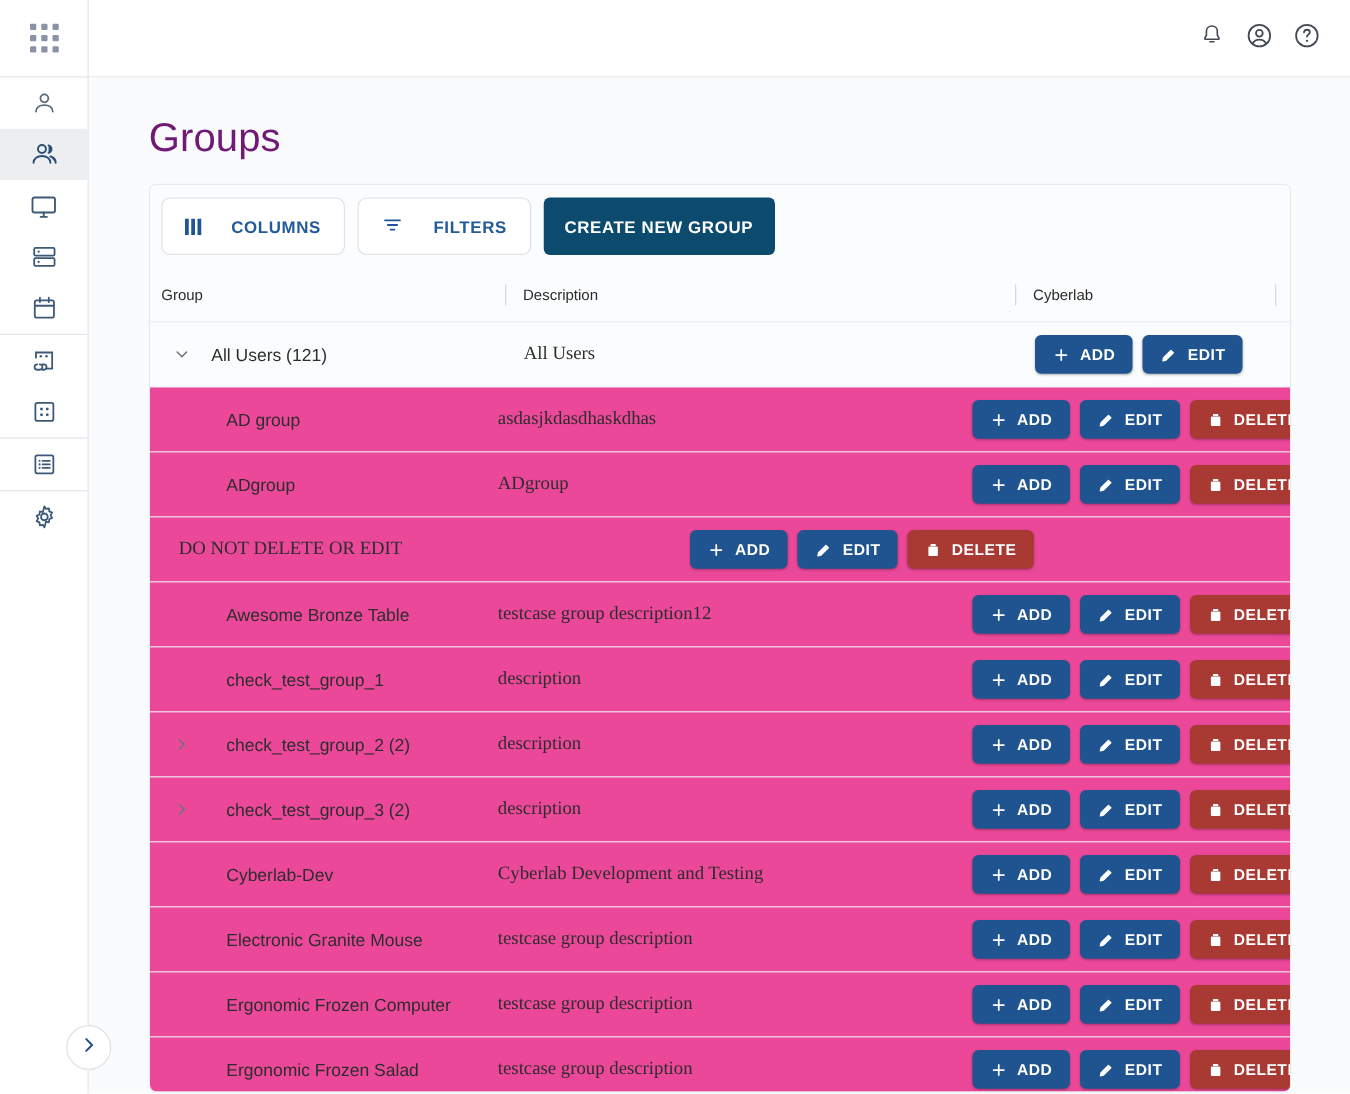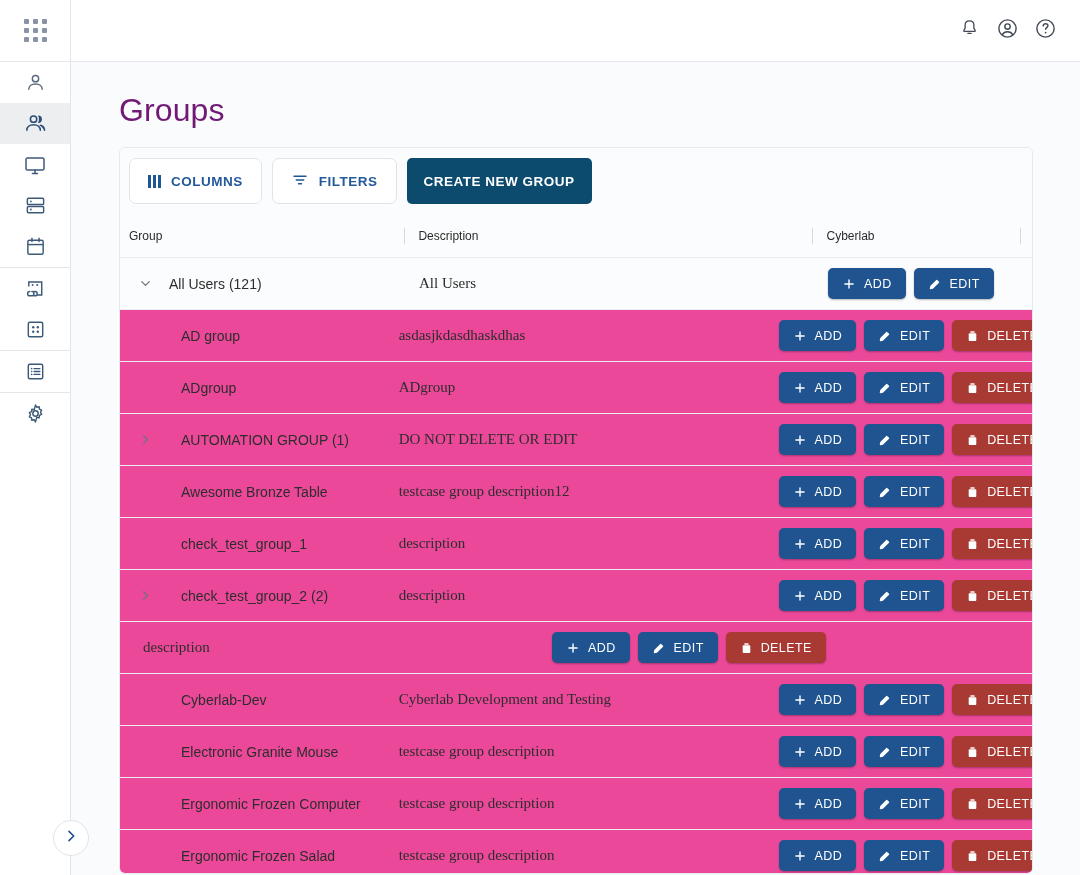--- a/index.html
+++ b/index.html
@@ -103,21 +103,21 @@
     position: relative;
     height: 727px;
   }
   .toolbar {
     display: flex; align-items: center;
     padding: 10px 10px 10px 9px;
     gap: 10px;
     background: #fbfcfd;
   }
   .btn-outline {
-    display: inline-flex; align-items: center; gap: 10px;
+    display: inline-flex; align-items: center; gap: 24px;
     height: 46px;
     padding: 0 18px;
     border: 1px solid #e0e4e9;
     border-radius: 7px;
     background: #ffffff;
     color: #235a99;
     font-size: 13.5px;
     font-weight: 700;
     letter-spacing: 0.5px;
     cursor: pointer;
@@ -194,21 +194,21 @@
     min-width: 0;
   }
   .act {
     display: inline-flex; align-items: center; gap: 8px;
     height: 31px;
     padding: 0 14px;
     border: none;
     border-radius: 5px;
     color: #fff;
     font-size: 12.5px;
-    font-weight: 400;
+    font-weight: 700;
     letter-spacing: 0.4px;
     cursor: pointer;
     white-space: nowrap;
     box-shadow: 0 1px 2px rgba(0,0,0,0.28);
     flex: 0 0 auto;
   }
   .act.blue { background: #1f5490; }
   .act.red  { background: #a93a33; }
   .act svg { display:block; }
 </style>
@@ -512,28 +512,20 @@
                     <svg width="13" height="14" viewBox="0 0 24 24" fill="#fff">
                       <rect x="5" y="7" width="14" height="14" rx="1.6"></rect>
                       <rect x="8" y="3" width="8" height="3" rx="1"></rect>
                     </svg>
                   </span>
                   <span>DELETE</span>
                 </button>
               </div>
             </div>
             <div class="row">
-              <div class="cell-group">
-                <span class="chev">
-                  <svg width="15" height="15" viewBox="0 0 24 24" fill="none" stroke="#6d7480" stroke-width="2" stroke-linecap="round" stroke-linejoin="round">
-                    <polyline points="9 6 15 12 9 18"></polyline>
-                  </svg>
-                </span>
-                <span class="gname" style="padding-left:20px">AUTOMATION GROUP (1)</span>
-              </div>
               <div class="cell-desc">DO NOT DELETE OR EDIT</div>
               <div class="cell-actions">
                 <button class="act blue">
                   <span>
                     <svg width="14" height="14" viewBox="0 0 24 24" fill="none" stroke="#fff" stroke-width="2.4" stroke-linecap="round">
                       <path d="M12 5v14M5 12h14"></path>
                     </svg>
                   </span>
                   <span>ADD</span>
                 </button>
@@ -656,20 +648,28 @@
                     <svg width="13" height="14" viewBox="0 0 24 24" fill="#fff">
                       <rect x="5" y="7" width="14" height="14" rx="1.6"></rect>
                       <rect x="8" y="3" width="8" height="3" rx="1"></rect>
                     </svg>
                   </span>
                   <span>DELETE</span>
                 </button>
               </div>
             </div>
             <div class="row">
+              <div class="cell-group">
+                <span class="chev">
+                  <svg width="15" height="15" viewBox="0 0 24 24" fill="none" stroke="#6d7480" stroke-width="2" stroke-linecap="round" stroke-linejoin="round">
+                    <polyline points="9 6 15 12 9 18"></polyline>
+                  </svg>
+                </span>
+                <span class="gname" style="padding-left:20px">check_test_group_3 (2)</span>
+              </div>
               <div class="cell-desc">description</div>
               <div class="cell-actions">
                 <button class="act blue">
                   <span>
                     <svg width="14" height="14" viewBox="0 0 24 24" fill="none" stroke="#fff" stroke-width="2.4" stroke-linecap="round">
                       <path d="M12 5v14M5 12h14"></path>
                     </svg>
                   </span>
                   <span>ADD</span>
                 </button>

